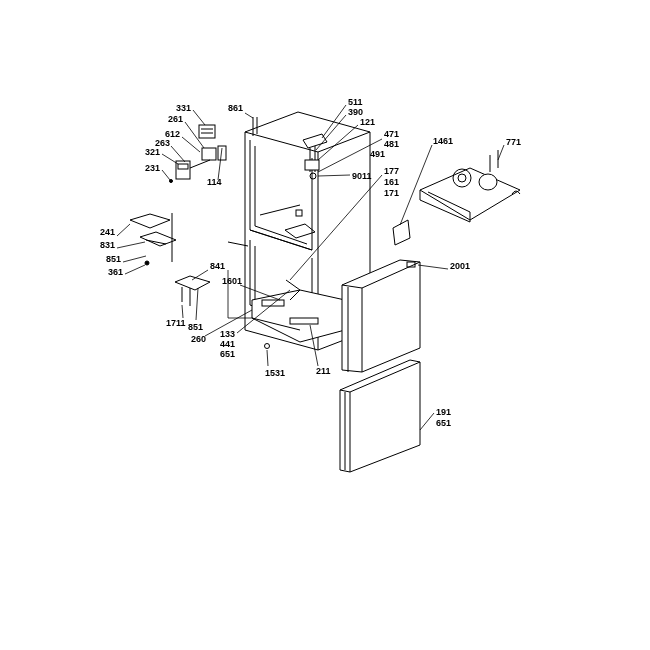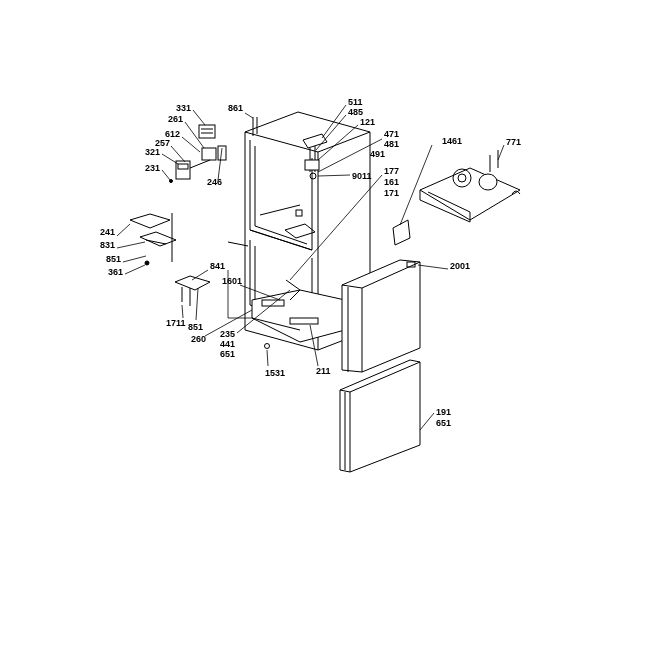--- a/index.html
+++ b/index.html
@@ -145,47 +145,47 @@
     <line x1="318" y1="366" x2="310" y2="325"></line>
     <line x1="434" y1="413" x2="420" y2="430"></line>
     <line x1="228" y1="270" x2="228" y2="318"></line>
     <line x1="228" y1="318" x2="252" y2="318"></line>
   </g>
 </svg>
 
 <span class="lbl" style="left:176px;top:103px">331</span>
 <span class="lbl" style="left:168px;top:114px">261</span>
 <span class="lbl" style="left:165px;top:129px">612</span>
-<span class="lbl" style="left:155px;top:138px">257</span>
+<span class="lbl" style="left:155px;top:138px">263</span>
 <span class="lbl" style="left:145px;top:147px">321</span>
 <span class="lbl" style="left:145px;top:163px">231</span>
-<span class="lbl" style="left:207px;top:177px">246</span>
+<span class="lbl" style="left:207px;top:177px">114</span>
 <span class="lbl" style="left:228px;top:103px">861</span>
 <span class="lbl" style="left:348px;top:97px">511</span>
-<span class="lbl" style="left:348px;top:107px">485</span>
+<span class="lbl" style="left:348px;top:107px">390</span>
 <span class="lbl" style="left:360px;top:117px">121</span>
 <span class="lbl" style="left:384px;top:129px">471</span>
 <span class="lbl" style="left:384px;top:139px">481</span>
 <span class="lbl" style="left:370px;top:149px">491</span>
 <span class="lbl" style="left:352px;top:171px">9011</span>
 <span class="lbl" style="left:384px;top:166px">177</span>
 <span class="lbl" style="left:384px;top:177px">161</span>
 <span class="lbl" style="left:384px;top:188px">171</span>
-<span class="lbl" style="left:442px;top:136px">1461</span>
+<span class="lbl" style="left:433px;top:136px">1461</span>
 <span class="lbl" style="left:506px;top:137px">771</span>
 <span class="lbl" style="left:100px;top:227px">241</span>
 <span class="lbl" style="left:100px;top:240px">831</span>
 <span class="lbl" style="left:106px;top:254px">851</span>
 <span class="lbl" style="left:108px;top:267px">361</span>
 <span class="lbl" style="left:210px;top:261px">841</span>
 <span class="lbl" style="left:222px;top:276px">1601</span>
 <span class="lbl" style="left:450px;top:261px">2001</span>
 <span class="lbl" style="left:166px;top:318px">1711</span>
 <span class="lbl" style="left:188px;top:322px">851</span>
 <span class="lbl" style="left:191px;top:334px">260</span>
-<span class="lbl" style="left:220px;top:329px">235</span>
+<span class="lbl" style="left:220px;top:329px">133</span>
 <span class="lbl" style="left:220px;top:339px">441</span>
 <span class="lbl" style="left:220px;top:349px">651</span>
 <span class="lbl" style="left:265px;top:368px">1531</span>
 <span class="lbl" style="left:316px;top:366px">211</span>
 <span class="lbl" style="left:436px;top:407px">191</span>
 <span class="lbl" style="left:436px;top:418px">651</span>
 </div>
 
 </body></html>

